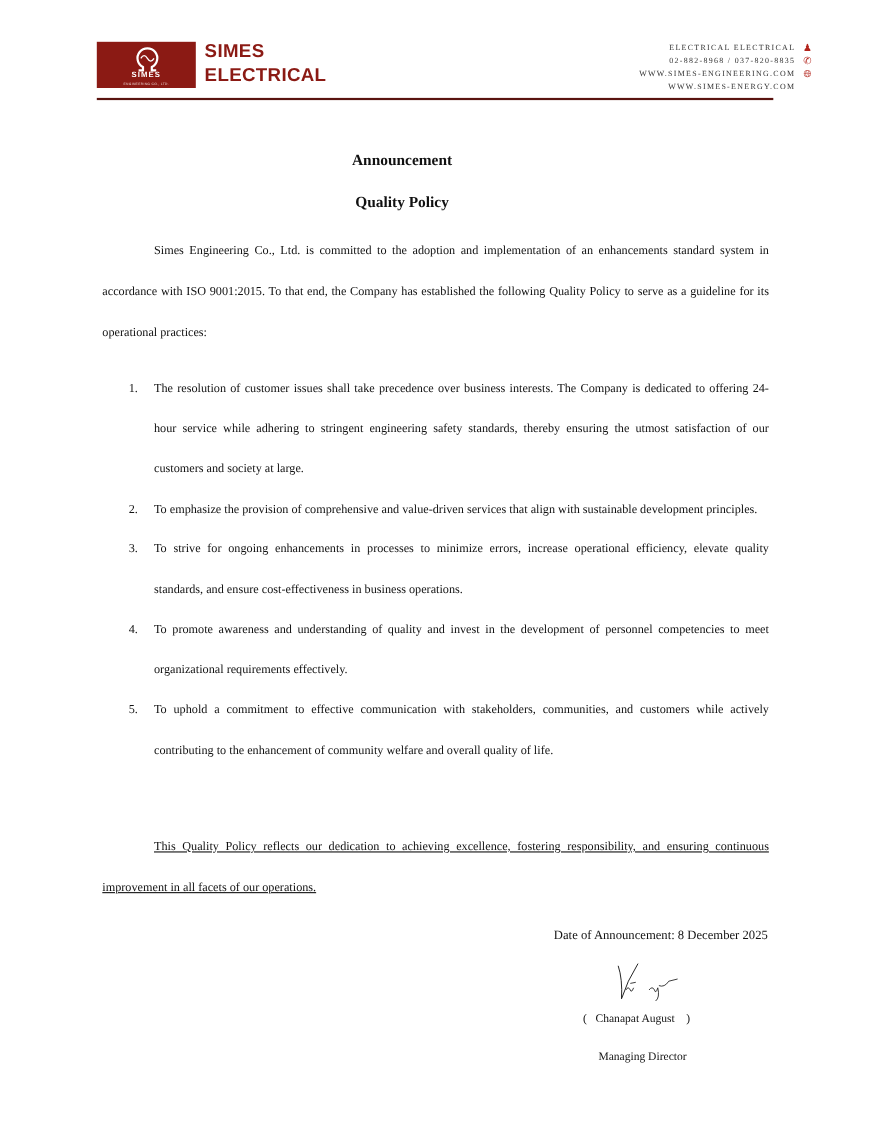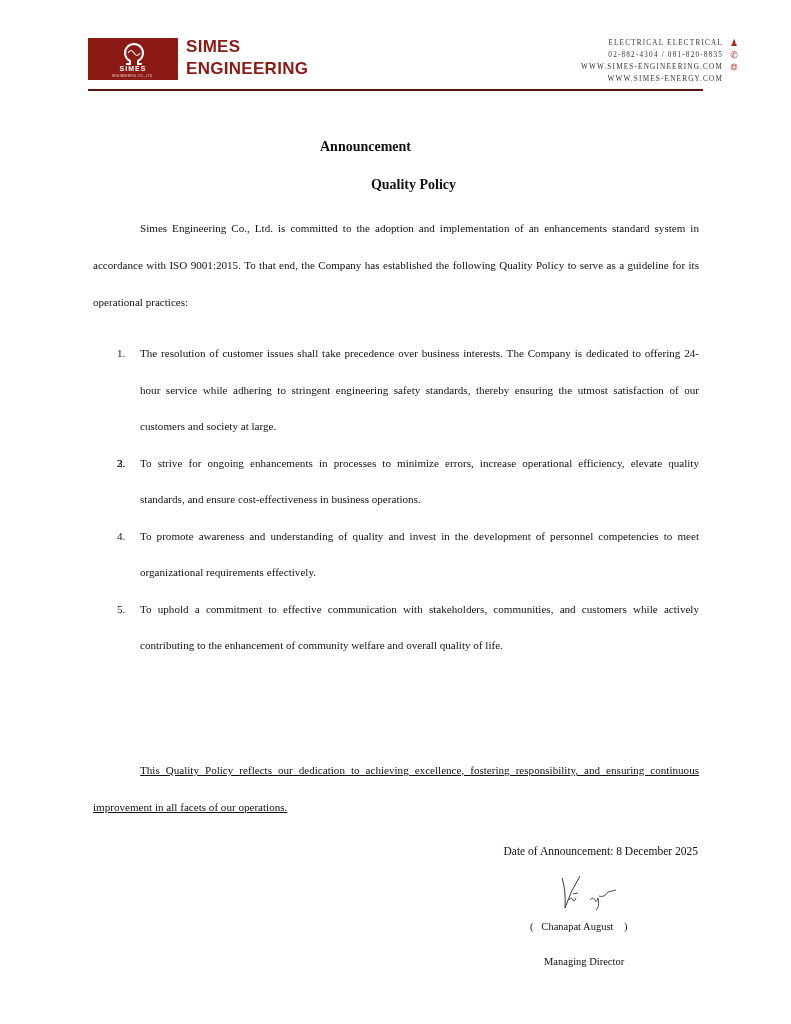--- a/index.html
+++ b/index.html
@@ -181,55 +181,56 @@
   <div class="logo-box">
     <svg class="logo-mark" viewBox="0 0 26 24">
       <path d="M5 22 L9 22 L9 19 A9 9 0 1 1 17 19 L17 22 L21 22" fill="none" stroke="#fff" stroke-width="2"></path>
       <path d="M7 11 Q10 6 13 11 T19 11" fill="none" stroke="#fff" stroke-width="1.2"></path>
     </svg>
     <div class="logo-mini-text">SIMES</div>
     <div class="logo-mini-sub">ENGINEERING CO., LTD.</div>
   </div>
   <div class="brand">
     <div>SIMES</div>
-    <div>ENGINEERING</div>
+    <div>ELECTRICAL</div>
   </div>
   <div class="contact">
     <div class="contact-row">
       <span>ELECTRICAL ELECTRICAL</span>
       <span class="contact-icon">♟</span>
     </div>
     <div class="contact-row">
-      <span>02-882-4304 / 081-820-8835</span>
+      <span>02-882-8968 / 037-820-8835</span>
       <span class="contact-icon">✆</span>
     </div>
     <div class="contact-row">
       <span>WWW.SIMES-ENGINEERING.COM</span>
       <span class="contact-icon">🌐︎</span>
     </div>
     <div class="contact-row">
       <span>WWW.SIMES-ENERGY.COM</span>
       <span class="contact-icon blank">●</span>
     </div>
   </div>
 </div>
 <div class="divider"></div>
 
 <div class="title" style="top:139px;">Announcement</div>
-<div class="title" style="top:177px;padding-left:48px;">Quality Policy</div>
+<div class="title" style="top:177px;">Quality Policy</div>
 
 <p class="para" style="top:210px;">Simes Engineering Co., Ltd. is committed to the adoption and implementation of an enhancements standard system in accordance with ISO 9001:2015. To that end, the Company has established the following Quality Policy to serve as a guideline for its operational practices:</p>
 
 <ol class="list" style="top:335px;">
   <li class="list-item">
     <span class="list-num">1.</span>
     <span>The resolution of customer issues shall take precedence over business interests. The Company is dedicated to offering 24-hour service while adhering to stringent engineering safety standards, thereby ensuring the utmost satisfaction of our customers and society at large.</span>
   </li>
   <li class="list-item">
     <span class="list-num">2.</span>
+    <span>To emphasize the provision of comprehensive and value-driven services that align with sustainable development principles.</span>
   </li>
   <li class="list-item">
     <span class="list-num">3.</span>
     <span>To strive for ongoing enhancements in processes to minimize errors, increase operational efficiency, elevate quality standards, and ensure cost-effectiveness in business operations.</span>
   </li>
   <li class="list-item">
     <span class="list-num">4.</span>
     <span>To promote awareness and understanding of quality and invest in the development of personnel competencies to meet organizational requirements effectively.</span>
   </li>
   <li class="list-item">

